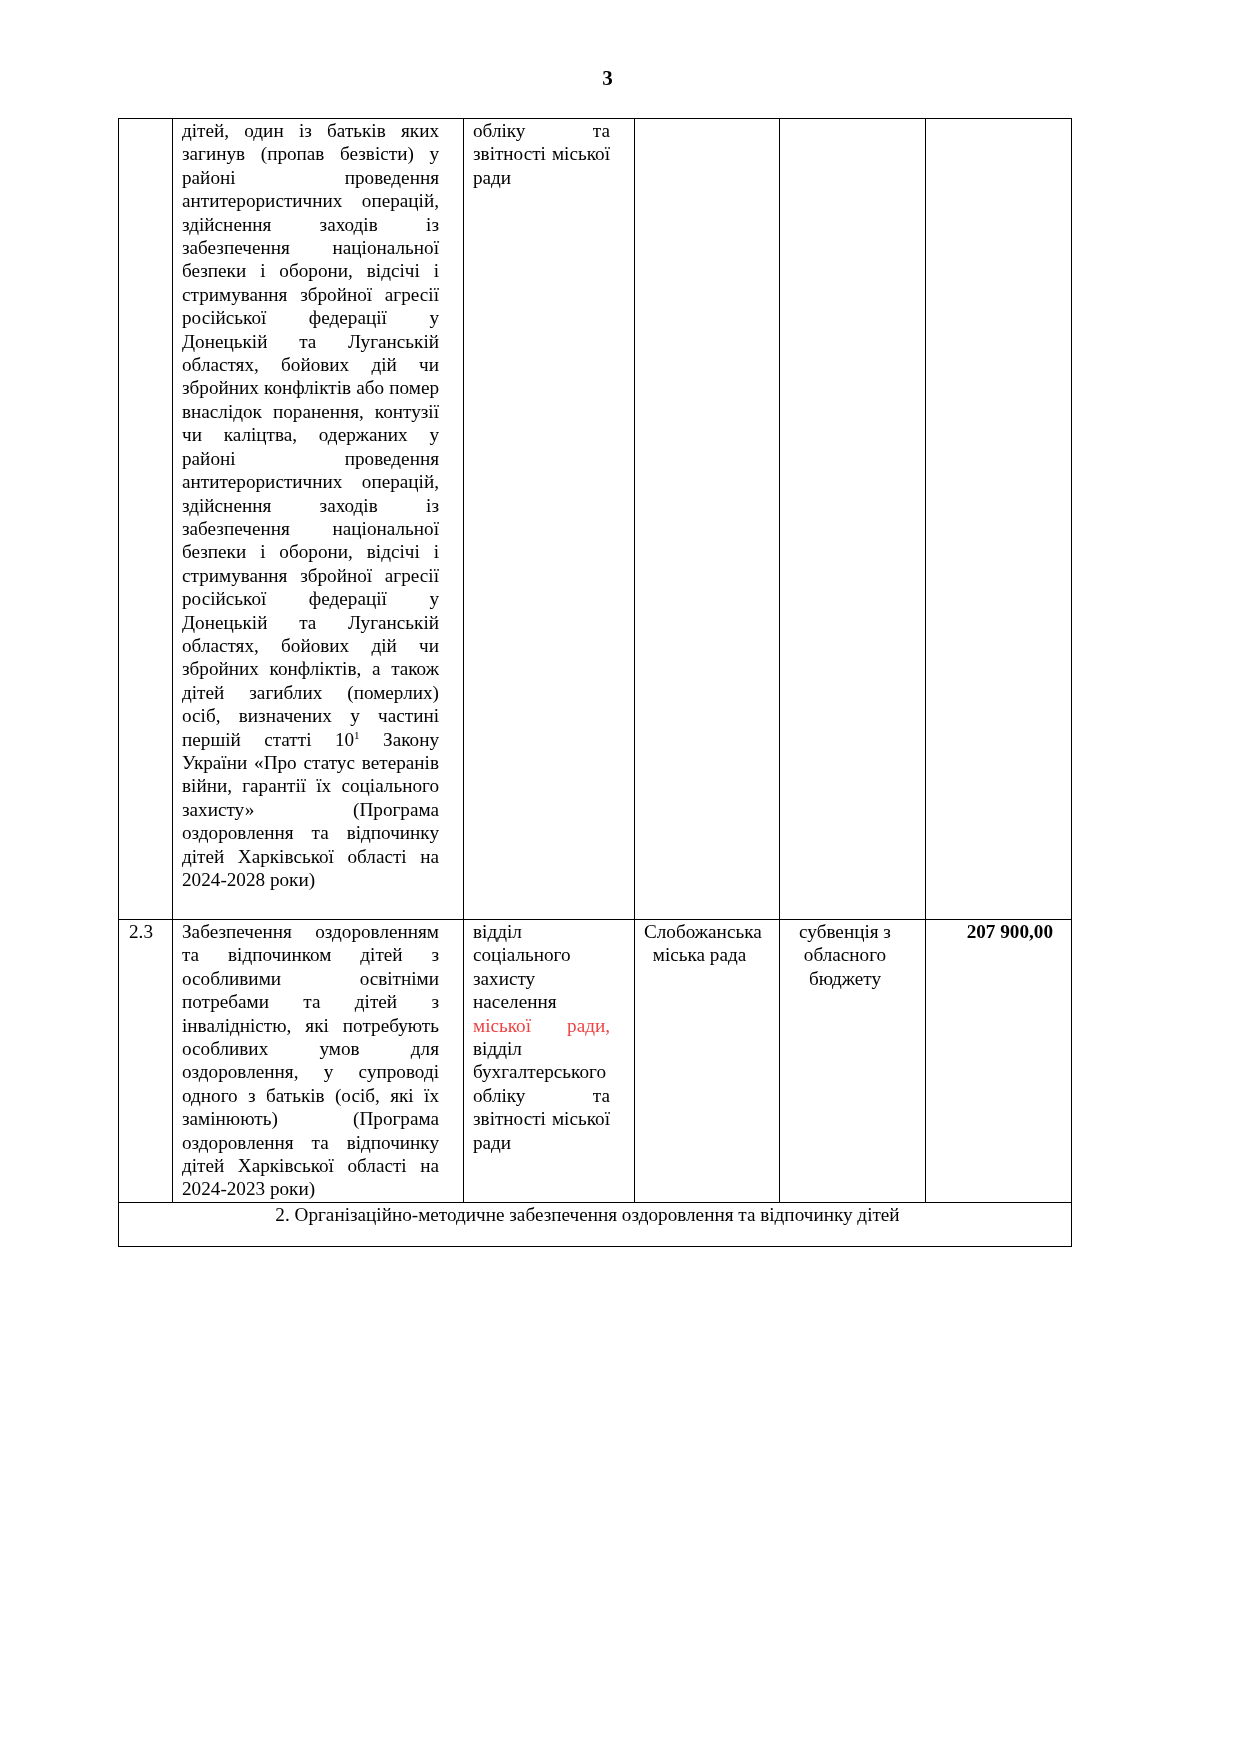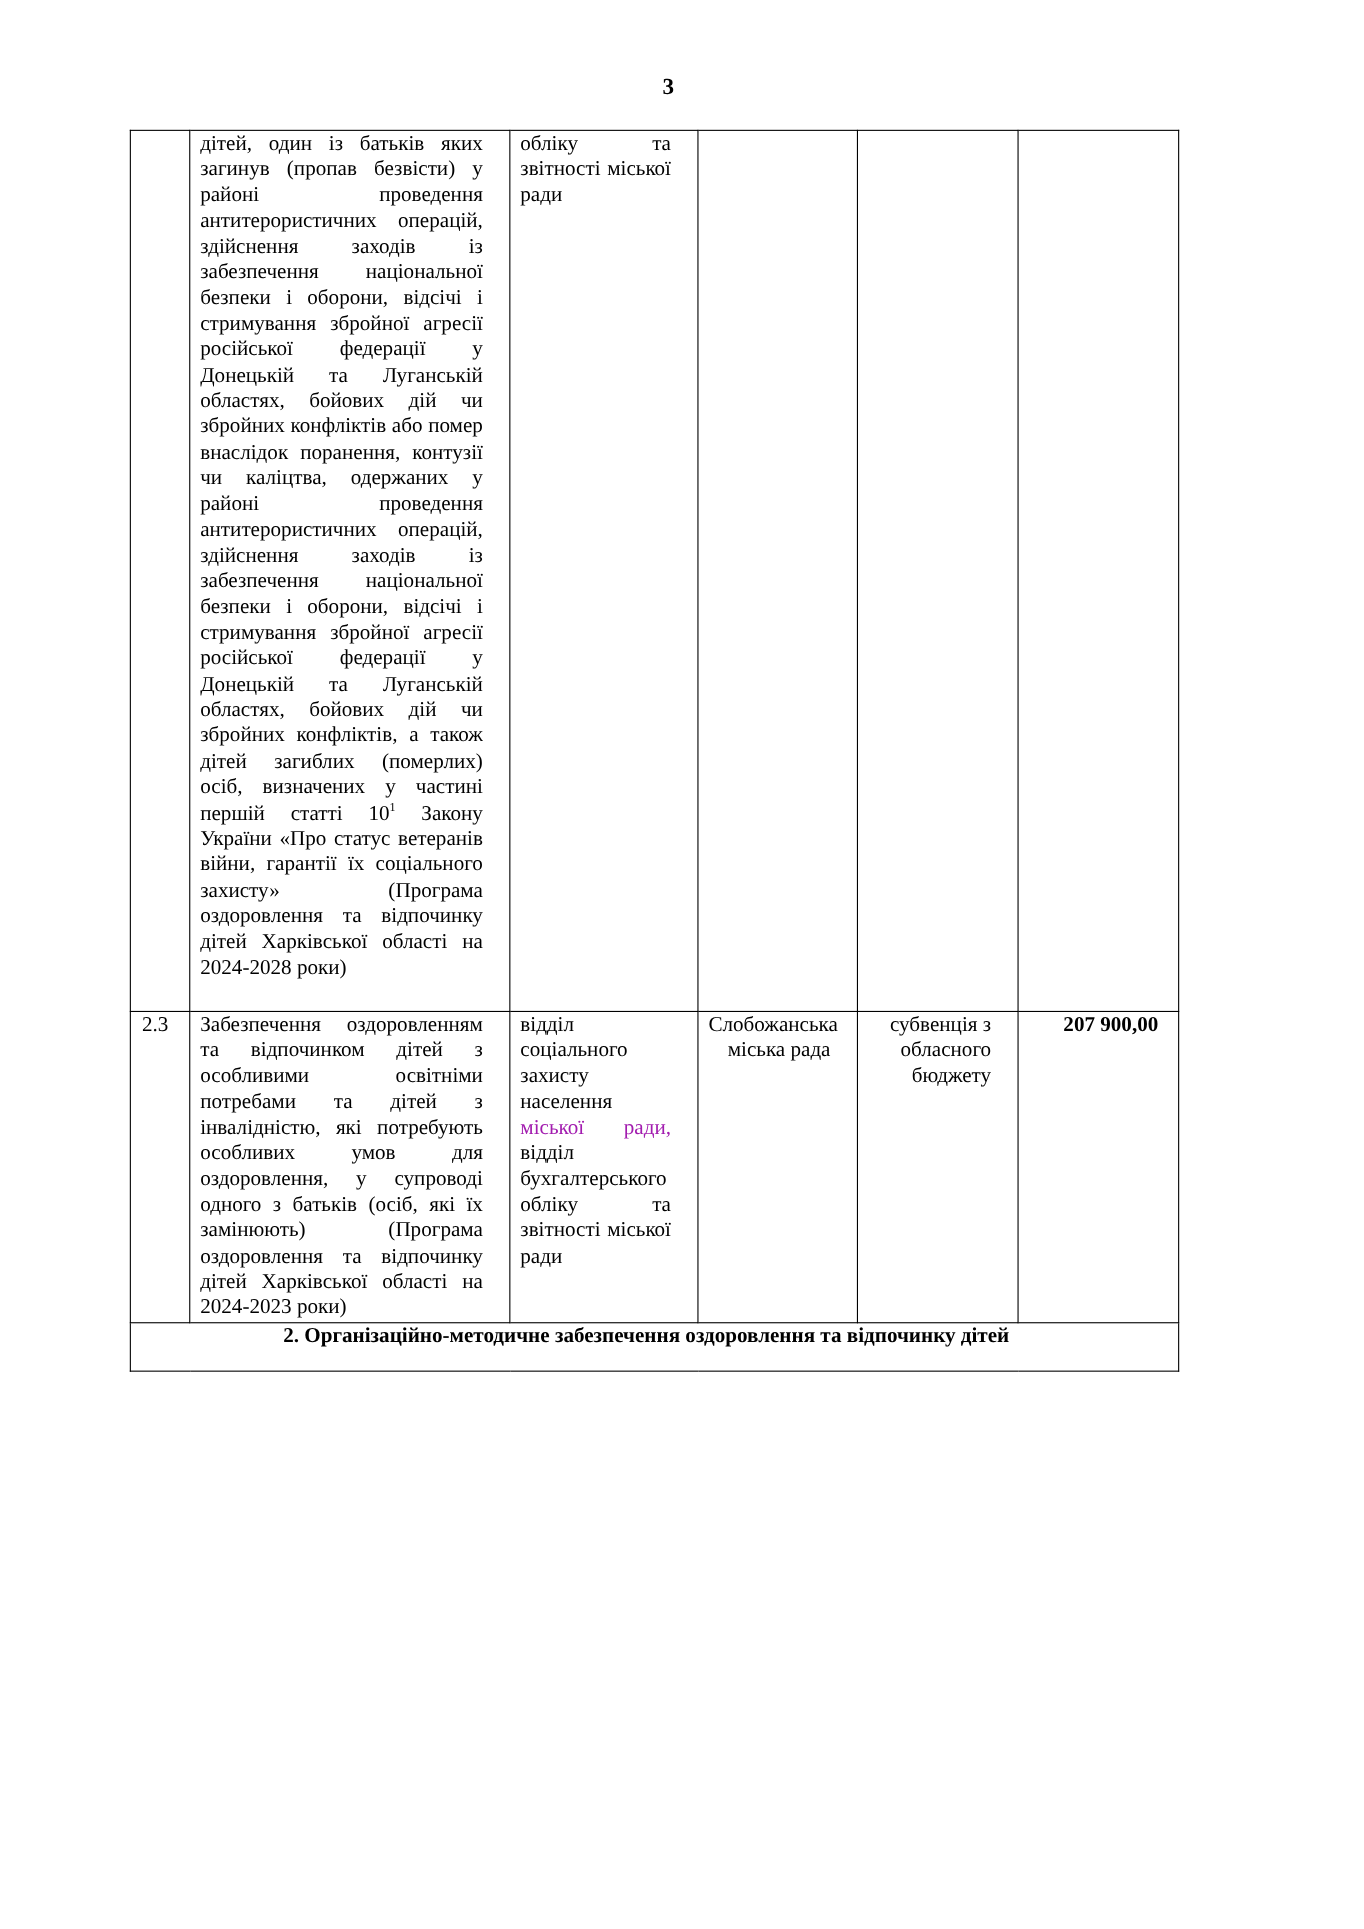--- a/index.html
+++ b/index.html
@@ -7,27 +7,27 @@
          font-family: "Liberation Serif", "DejaVu Serif", serif; color: #000; }
   .page-number { position: absolute; top: 66px; left: 0; width: 1215px; text-align: center;
                  font-size: 21px; font-weight: bold; }
   table.doc-table { position: absolute; left: 118px; top: 118px; width: 953px;
                     border-collapse: collapse; table-layout: fixed; font-size: 19.2px; line-height: 23.4px; }
   table.doc-table td { border: 1.5px solid #000; vertical-align: top; padding: 0 24px 0 9px; }
   col.c-num { width: 54px; } col.c-desc { width: 291px; } col.c-exec { width: 171px; }
   col.c-org { width: 145px; } col.c-src { width: 146px; } col.c-sum { width: 146px; }
   .just { text-align: justify; text-align-last: left; }
   .num { text-align: left; padding-left: 10px !important; }
-  .center { text-align: right; }
+  .center { text-align: center; }
   .right { text-align: right; font-weight: bold; padding-right: 18px !important; }
-  .section-head { text-align: center; font-weight: bold; height: 43px; }
+  .section-head { text-align: center; font-weight: normal; height: 43px; }
   .row1 td { height: 800px; }
   .row2 td { height: 282px; }
   sup { font-size: 11px; line-height: 0; vertical-align: super; }
-  .gray { color: #a21caf; }
+  .gray { color: #ef4444; }
 </style>
 </head>
 <body>
 
 <div class="page-number">3</div>
 
 <table class="doc-table">
   <colgroup>
     <col class="c-num">
       <col class="c-desc">

